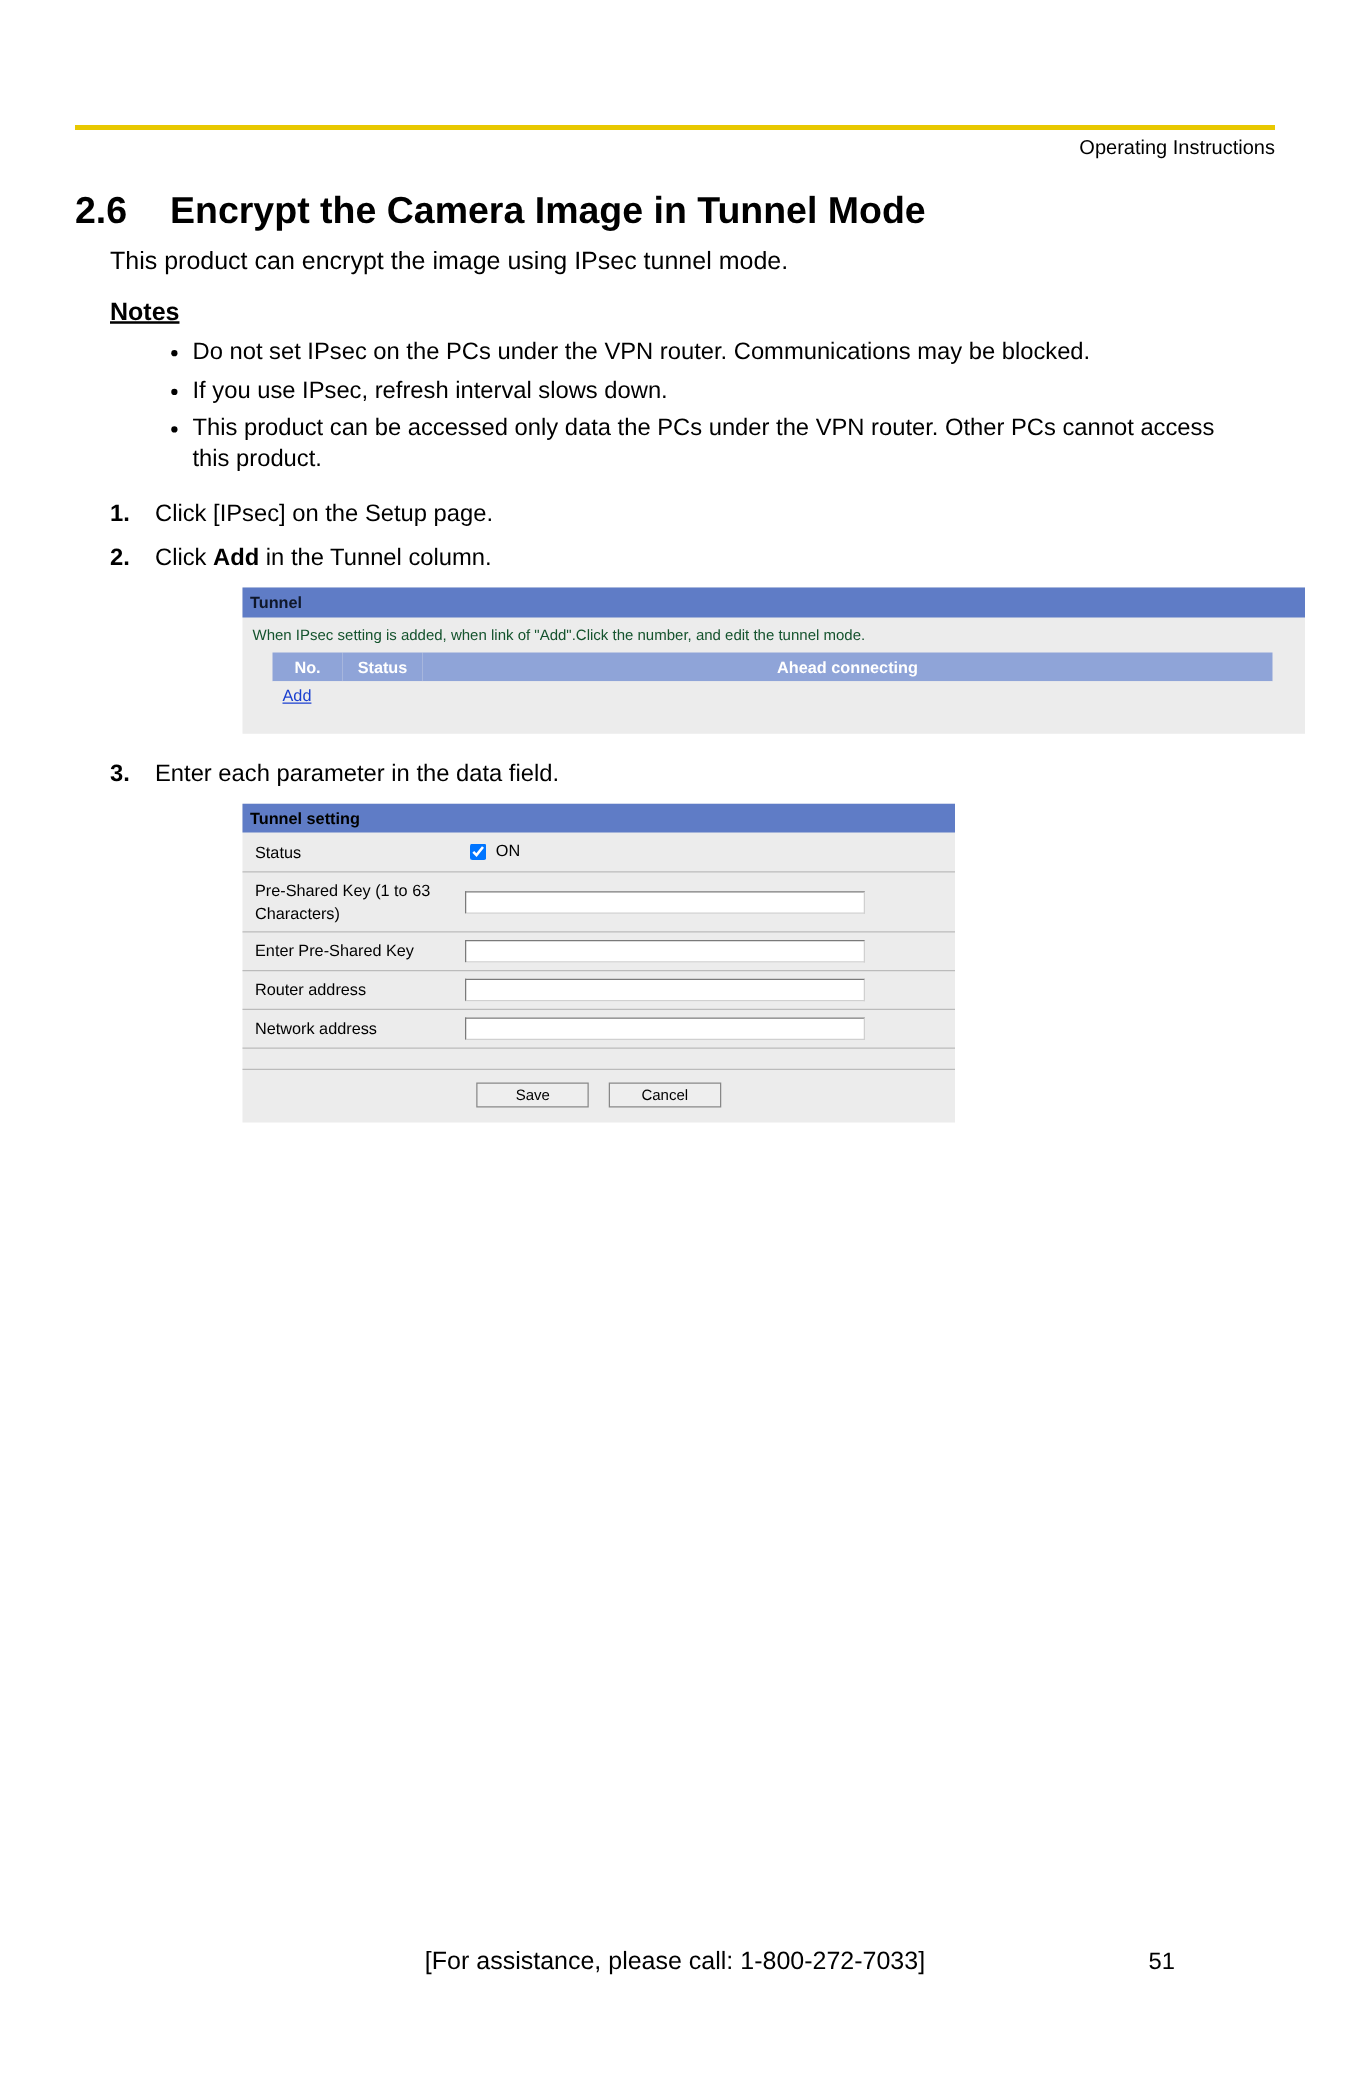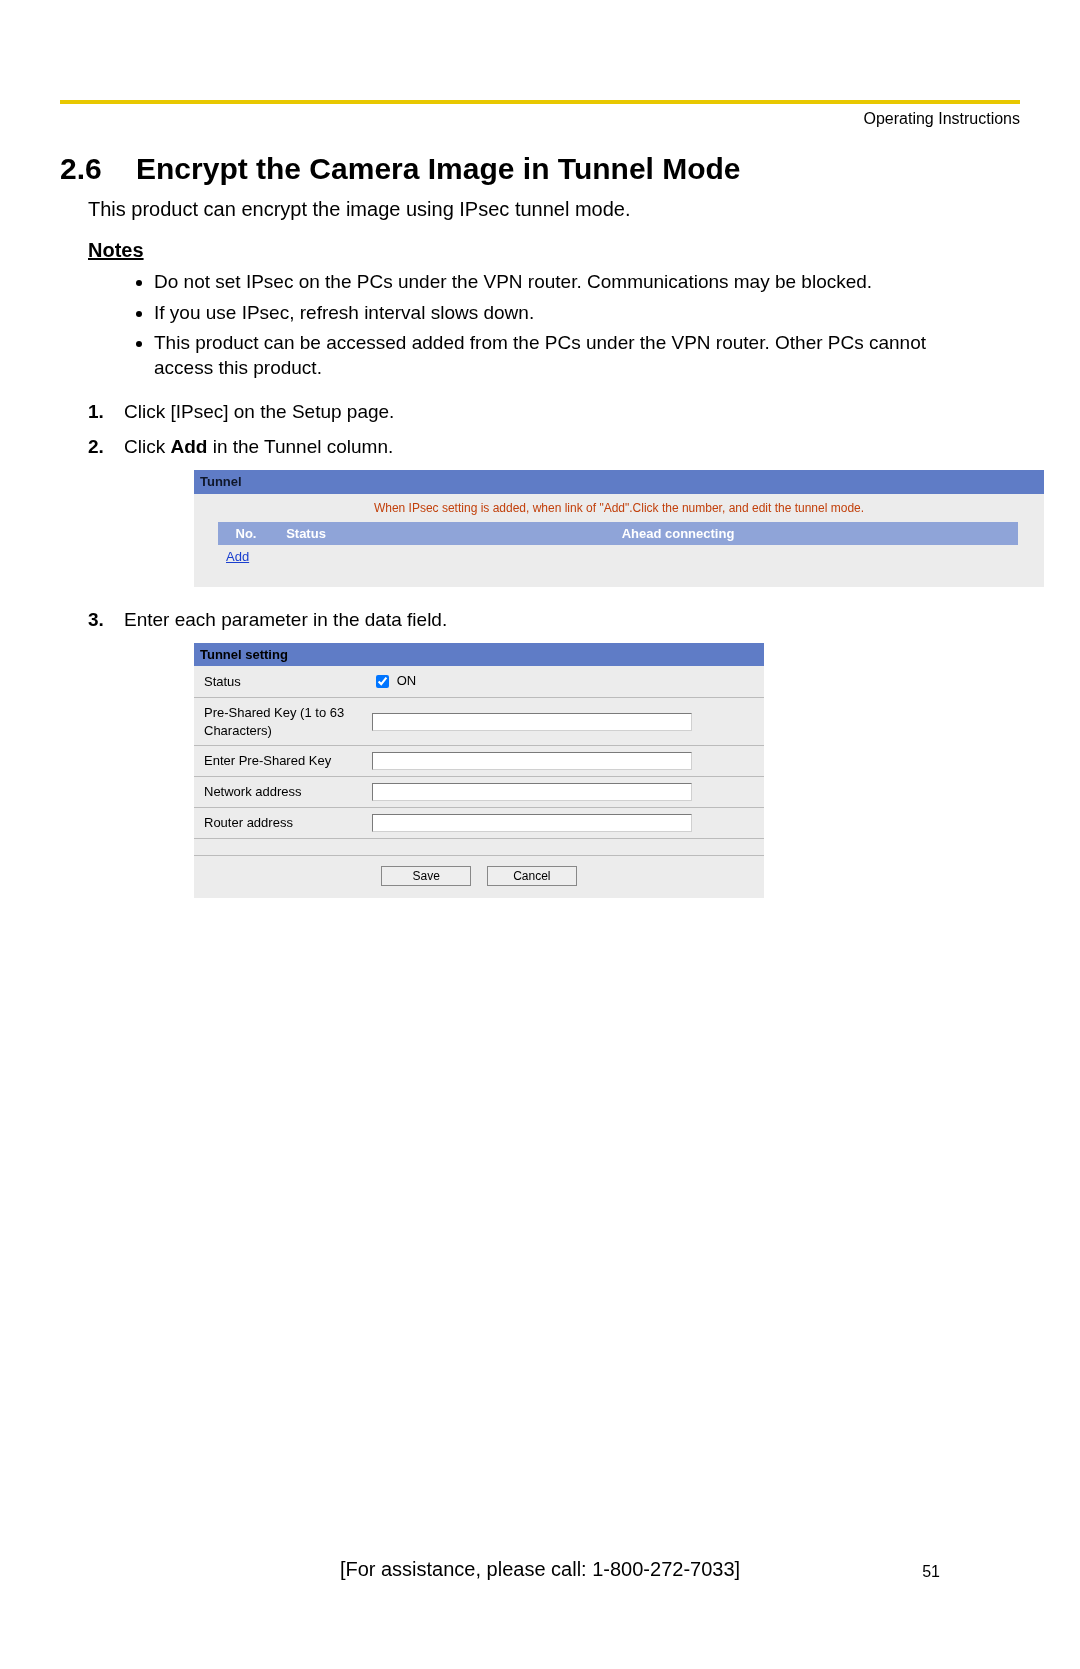--- a/index.html
+++ b/index.html
@@ -75,21 +75,21 @@
     font-size: 13px;
     padding-bottom: 18px;
   }
   .tunnel-title {
     background: #5f7cc6;
     color: #0f172a;
     font-weight: bold;
     padding: 3px 6px;
     font-size: 13px;
   }
-  .tunnel-desc { padding: 6px 8px 6px 8px; color: #c2410c; font-size: 12px; text-align: center; }
+  .tunnel-desc { padding: 6px 8px 6px 8px; color: #14532d; font-size: 12px; }
   .tunnel-table {
     margin: 0 0 0 24px;
     border-collapse: collapse;
     width: 800px;
   }
   .tunnel-table th {
     background: #8fa4d8;
     color: #fff;
     font-weight: bold;
     font-size: 13px;
@@ -150,42 +150,42 @@
     position: absolute;
     bottom: 88px;
     left: 0; right: 0;
     text-align: center;
     font-size: 20px;
   }
   .pagenum {
     position: absolute;
     bottom: 88px;
     right: 140px;
-    font-size: 16px;
+    font-size: 19px;
     margin-top: 47px;
   }
 </style>
 </head>
 <body>
 
 <div class="page">
   <div class="yellow-rule"></div>
   <div class="header-label">Operating Instructions</div>
 
   <h2 class="section-heading">
     <span class="num">2.6</span><span>Encrypt the Camera Image in Tunnel Mode</span>
   </h2>
 
   <p class="intro">This product can encrypt the image using IPsec tunnel mode.</p>
 
   <div class="notes-title">Notes</div>
   <ul class="notes">
     <li>Do not set IPsec on the PCs under the VPN router. Communications may be blocked.</li>
     <li>If you use IPsec, refresh interval slows down.</li>
-    <li>This product can be accessed added from the PCs under the VPN router. Other PCs cannot access this product.</li>
+    <li>This product can be accessed only data the PCs under the VPN router. Other PCs cannot access this product.</li>
   </ul>
 
   <ol class="steps">
     <li><span>Click [IPsec] on the Setup page.</span></li>
     <li>
       <span>Click </span><span class="bold">Add</span><span> in the Tunnel column.</span>
 
       <div class="tbl-wrap">
         <div class="tunnel-box">
           <div class="tunnel-title">Tunnel</div>
@@ -224,25 +224,25 @@
             </tr>
             <tr>
               <td class="lbl">Pre-Shared Key (1 to 63 Characters)</td>
               <td><input type="text" style=""></td>
             </tr>
             <tr>
               <td class="lbl">Enter Pre-Shared Key</td>
               <td><input type="text" style=""></td>
             </tr>
             <tr>
+              <td class="lbl">Router address</td>
+              <td><input type="text" style=""></td>
+            </tr>
+            <tr>
               <td class="lbl">Network address</td>
-              <td><input type="text" style=""></td>
-            </tr>
-            <tr>
-              <td class="lbl">Router address</td>
               <td><input type="text" style=""></td>
             </tr>
           </tbody>
             </table>
           <div style="height:16px;"></div>
           <div class="btn-row">
             <button class="btn">Save</button>
             <button class="btn">Cancel</button>
           </div>
         </div>

